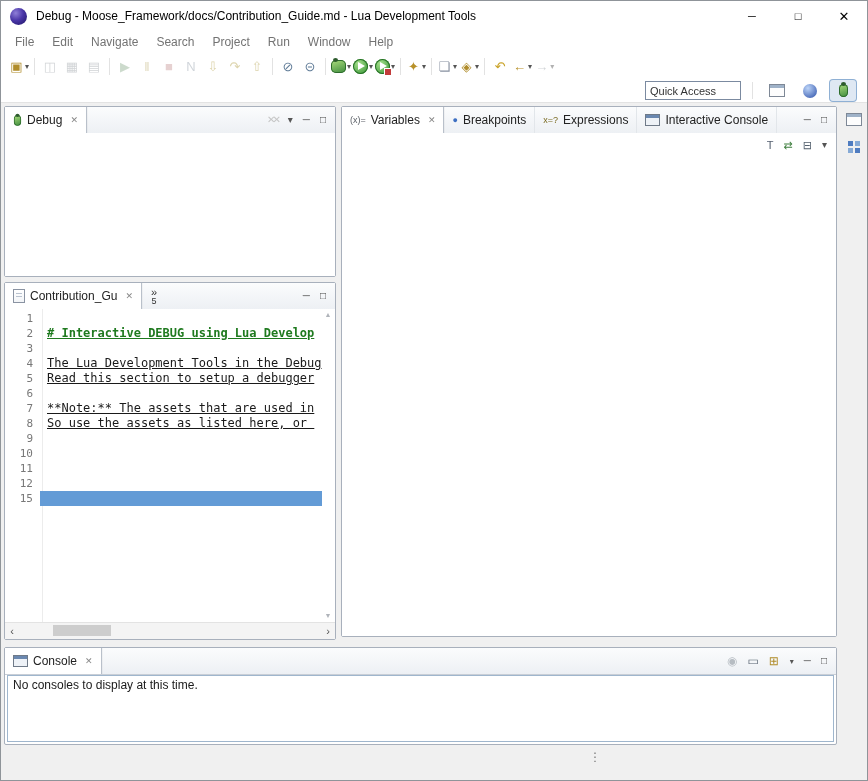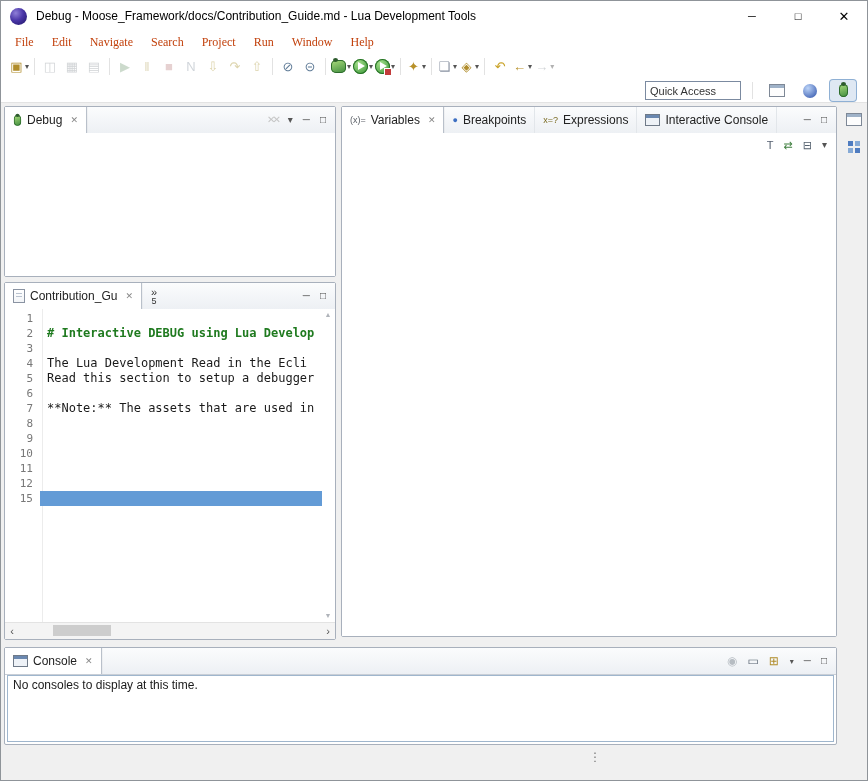--- a/index.html
+++ b/index.html
@@ -13,21 +13,21 @@
             display:flex;align-items:center;gap:9px;padding-left:9px;box-sizing:border-box;}
   .appicon{width:17px;height:17px;border-radius:50%;flex:none;
            background:radial-gradient(circle at 34% 30%, #8f7fd8 0%, #4a36a8 45%, #1c1260 100%);}
   .title{font-size:12px;color:#000;white-space:nowrap;}
   .wctrls{margin-left:auto;display:flex;height:100%;}
   .wbtn{width:46px;height:100%;display:flex;align-items:center;justify-content:center;font-size:11px;}
   .wbtn.close{font-size:13px;}
 
   .menubar{position:absolute;left:1px;top:31px;right:1px;height:22px;background:#fff;
            display:flex;align-items:center;padding-left:5px;box-sizing:border-box;}
-  .menu-item{padding:0 9px;line-height:22px;color:#c2410c;font-family:Liberation Serif, serif;}
+  .menu-item{padding:0 9px;line-height:22px;color:#737373;}
 
   .toolbar{position:absolute;left:1px;top:53px;right:1px;height:26px;background:#fff;
            display:flex;align-items:center;padding-left:7px;box-sizing:border-box;}
   .tbtn{display:inline-flex;align-items:center;justify-content:center;min-width:20px;height:22px;
         padding:0 1px;border-radius:3px;}
   .tbtn.dis{opacity:.45;}
   .tbi{font-size:13px;line-height:1;display:inline-flex;align-items:center;justify-content:center;min-width:15px;}
   .caret{font-size:8px;color:#555;margin-left:1px;}
   .tb-sep{width:1px;height:17px;background:#e2e2e2;margin:0 4px;flex:none;}
 
@@ -86,21 +86,21 @@
   .tab-overflow{display:flex;flex-direction:column;align-items:center;justify-content:center;
                 padding:0 9px;line-height:1;border-right:none;}
   .tab-overflow .chev{font-size:11px;color:#333;}
   .tab-overflow .ovn{font-size:9px;color:#333;margin-top:-1px;}
   .ed-body{position:absolute;left:0;right:0;top:26px;bottom:17px;background:#fff;overflow:hidden;}
   .gutter-sep{position:absolute;left:37px;top:0;bottom:0;width:1px;background:#ececec;}
   .ed-lines{position:absolute;left:0;top:2px;right:13px;}
   .ed-row{display:flex;height:15px;align-items:center;font-family:"DejaVu Sans Mono",monospace;
           font-size:12px;white-space:pre;overflow:hidden;}
   .ln{width:28px;text-align:right;color:#787878;flex:none;padding-right:7px;font-size:11px;}
-  .lt{padding-left:7px;flex:1;height:15px;line-height:15px;overflow:hidden;}
+  .lt{padding-left:7px;flex:1;height:15px;line-height:15px;overflow:hidden;text-decoration:underline;}
   .t-h1 .lt,.t-h2 .lt{color:#1f7a1f;font-weight:bold;}
   .t-current .lt{background:#639bd6;}
   .ed-vrail{position:absolute;right:1px;top:28px;bottom:20px;width:12px;display:flex;flex-direction:column;
             justify-content:space-between;align-items:center;}
   .ed-vrail span{font-size:7px;}
   .ed-hscroll{position:absolute;left:0;right:0;bottom:0;height:16px;background:#f4f4f4;
               border-top:1px solid #e3e3e3;display:flex;align-items:center;}
   .hs-arrow{width:14px;text-align:center;font-size:11px;line-height:1;}
   .hs-track{position:relative;flex:1;height:100%;}
   .hs-thumb{position:absolute;left:34px;top:2px;width:58px;height:11px;background:#cdcdcd;}
@@ -281,25 +281,25 @@
       <span class="pico" style="color: rgb(68, 68, 68);">─</span>
       <span class="pico" style="color: rgb(68, 68, 68);">□</span>
     </div>
   </div>
   <div class="ed-body">
     <div class="gutter-sep"></div>
     <div class="ed-lines">
         <div class="ed-row t-plain"><span class="ln">1</span><span class="lt"></span></div>
         <div class="ed-row t-h1"><span class="ln">2</span><span class="lt"># Interactive DEBUG using Lua Develop</span></div>
         <div class="ed-row t-plain"><span class="ln">3</span><span class="lt"></span></div>
-        <div class="ed-row t-plain"><span class="ln">4</span><span class="lt">The Lua Development Read in the Ecli</span></div>
+        <div class="ed-row t-plain"><span class="ln">4</span><span class="lt">The Lua Development Tools in the Debug</span></div>
         <div class="ed-row t-plain"><span class="ln">5</span><span class="lt">Read this section to setup a debugger</span></div>
         <div class="ed-row t-plain"><span class="ln">6</span><span class="lt"></span></div>
         <div class="ed-row t-plain"><span class="ln">7</span><span class="lt">**Note:** The assets that are used in</span></div>
-        <div class="ed-row t-plain"><span class="ln">8</span></div>
+        <div class="ed-row t-plain"><span class="ln">8</span><span class="lt">So use the assets as listed here, or </span></div>
         <div class="ed-row t-plain"><span class="ln">9</span><span class="lt"></span></div>
         <div class="ed-row t-plain"><span class="ln">10</span><span class="lt"></span></div>
         <div class="ed-row t-h2"><span class="ln">11</span></div>
         <div class="ed-row t-plain"><span class="ln">12</span><span class="lt"></span></div>
         <div class="ed-row t-current"><span class="ln">15</span><span class="lt"></span></div>
       </div>
   </div>
   <div class="ed-vrail">
     <span style="color: rgb(176, 180, 186);">▲</span>
     <span style="color: rgb(176, 180, 186);">▼</span>

